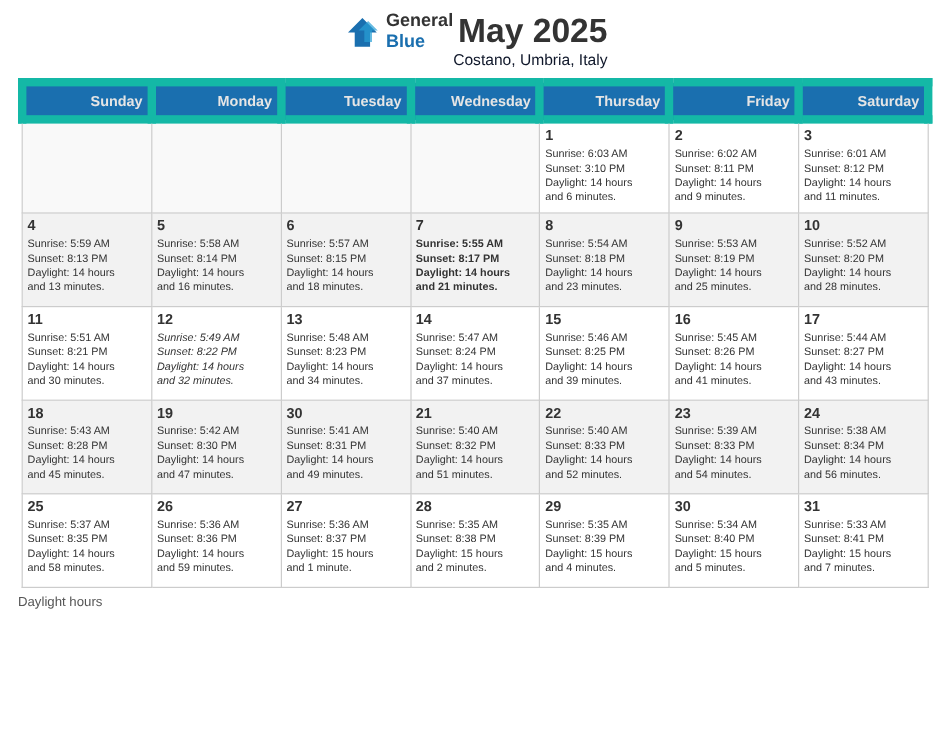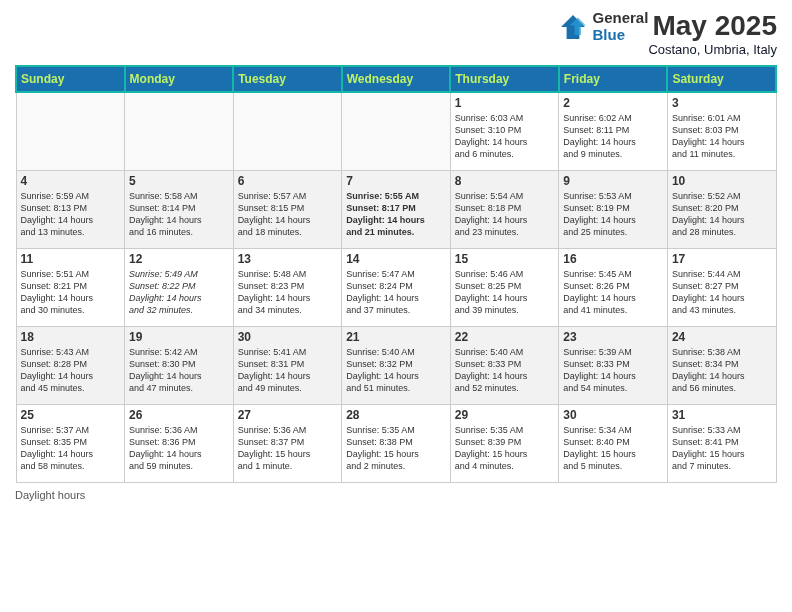--- a/index.html
+++ b/index.html
@@ -10,21 +10,21 @@
       background: #fff;
       overflow: hidden;
     }
     .page {
       width: 792px;
       height: 612px;
       padding: 10px 15px;
     }
     .header {
       display: flex;
-      justify-content: flex-end;
+      justify-content: center;
       align-items: flex-start;
       margin-bottom: 8px;
     }
     .logo {
       display: flex;
       align-items: center;
       gap: 4px;
     }
     .logo-text {
       display: flex;
@@ -56,26 +56,26 @@
     .subtitle {
       font-size: 13px;
       color: #0f172a;
     }
     .calendar {
       width: 100%;
       border-collapse: collapse;
     }
     .calendar th {
       background: #1a6faf;
-      color: #bef264;
+      color: #e5e5e5;
       font-size: 12px;
       font-weight: bold;
       padding: 5px 4px;
-      text-align: left;
-      border: 2px solid #14b8a6;
+      text-align: right;
+      border: 7px solid #14b8a6;
     }
     .calendar td {
       border: 1px solid #ccc;
       vertical-align: top;
       padding: 3px 4px;
       font-size: 9.5px;
       color: #333;
       width: calc(100%/7);
       height: 78px;
     }
@@ -157,21 +157,21 @@
           <td>
             <span class="day-num">2</span>
             <div class="day-info" style="white-space: pre-line;">Sunrise: 6:02 AM
 Sunset: 8:11 PM
 Daylight: 14 hours
 and 9 minutes.</div>
           </td>
           <td>
             <span class="day-num">3</span>
             <div class="day-info" style="white-space: pre-line;">Sunrise: 6:01 AM
-Sunset: 8:03 PM
+Sunset: 8:12 PM
 Daylight: 14 hours
 and 11 minutes.</div>
           </td>
         </tr>
         <tr>
           <td>
             <span class="day-num">4</span>
             <div class="day-info" style="white-space: pre-line;">Sunrise: 5:59 AM
 Sunset: 8:13 PM
 Daylight: 14 hours

